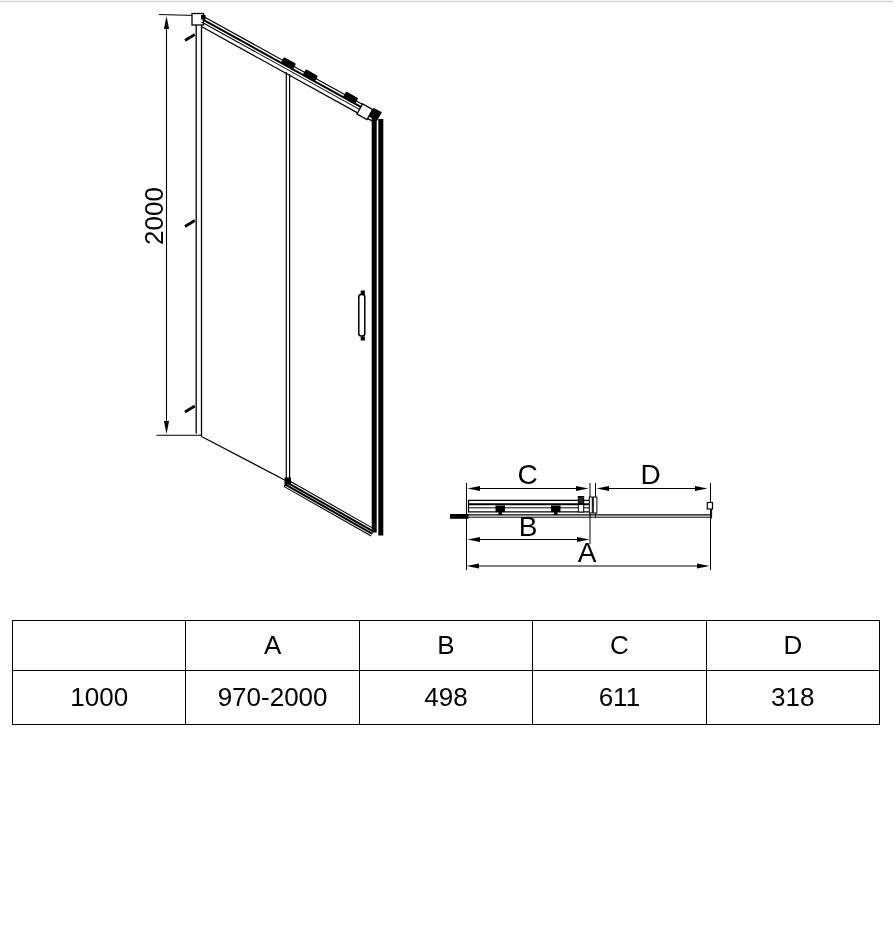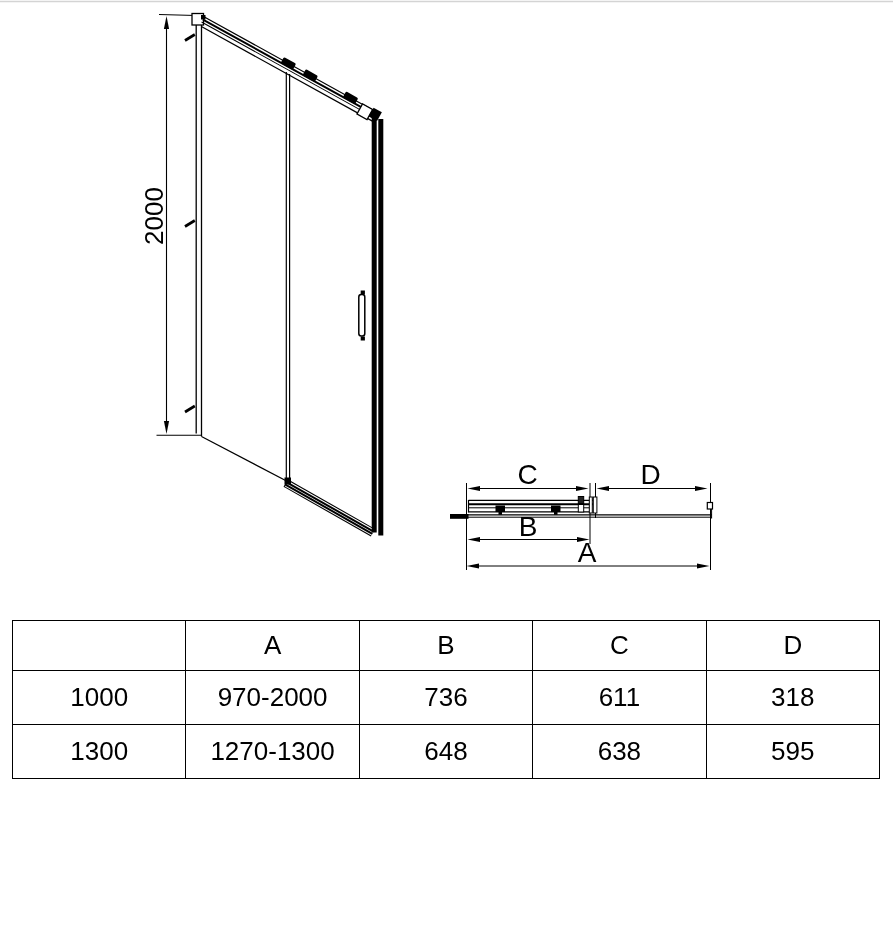--- a/index.html
+++ b/index.html
@@ -198,26 +198,19 @@
         <th>A</th>
         <th>B</th>
         <th>C</th>
         <th>D</th>
       </tr>
     </thead>
     <tbody>
       <tr>
         <td>1000</td>
         <td>970-2000</td>
-        <td>736</td>
+        <td>498</td>
         <td>611</td>
         <td>318</td>
-      </tr>
-      <tr>
-        <td>1300</td>
-        <td>1270-1300</td>
-        <td>648</td>
-        <td>638</td>
-        <td>595</td>
       </tr>
     </tbody>
   </table>
 </div>
 
 </body></html>

